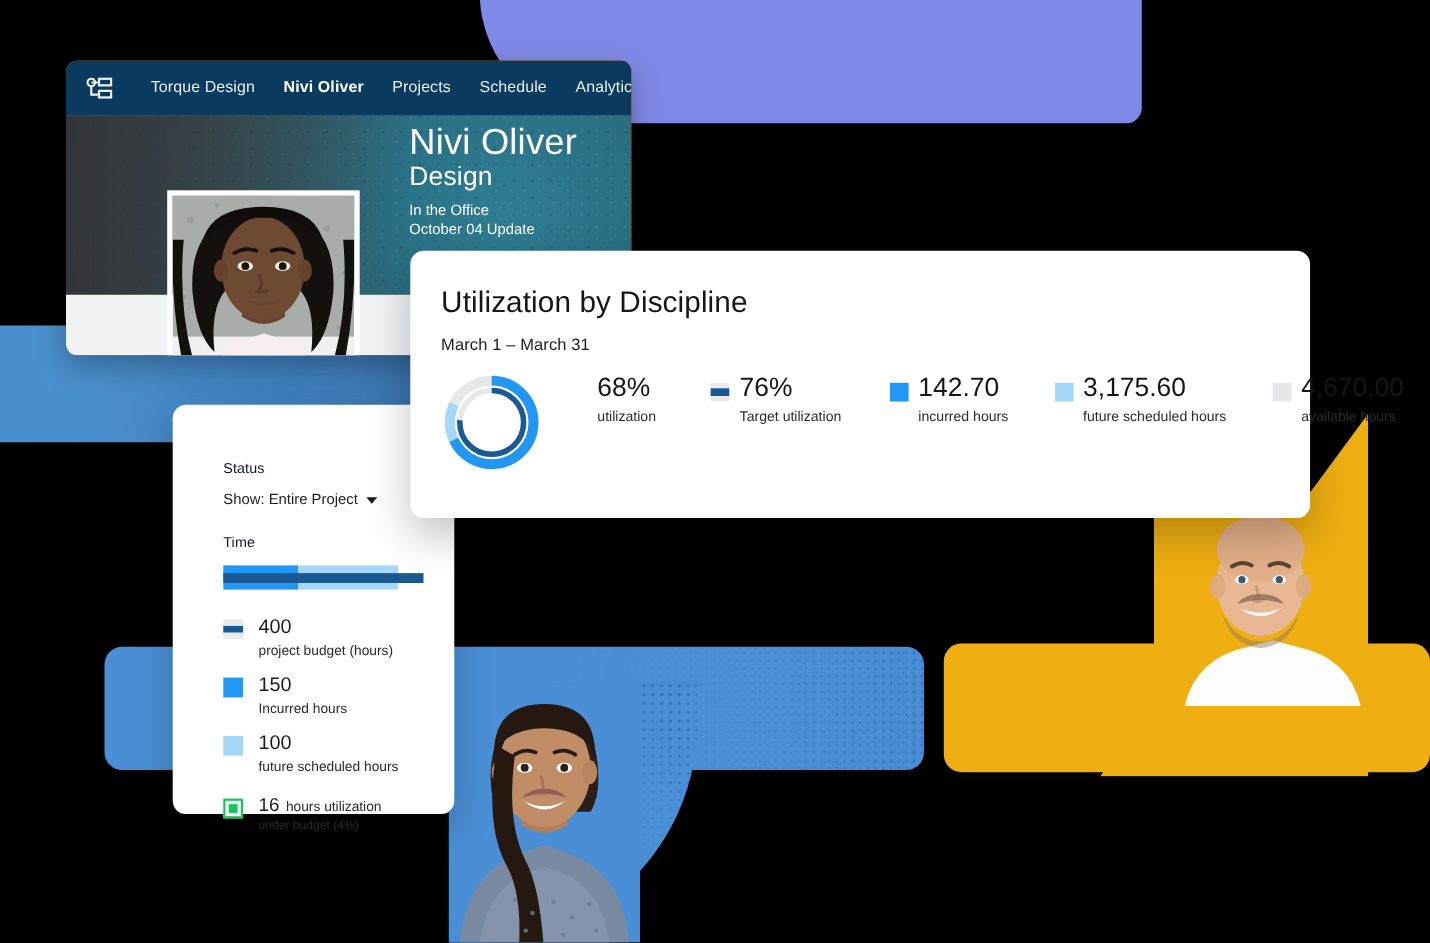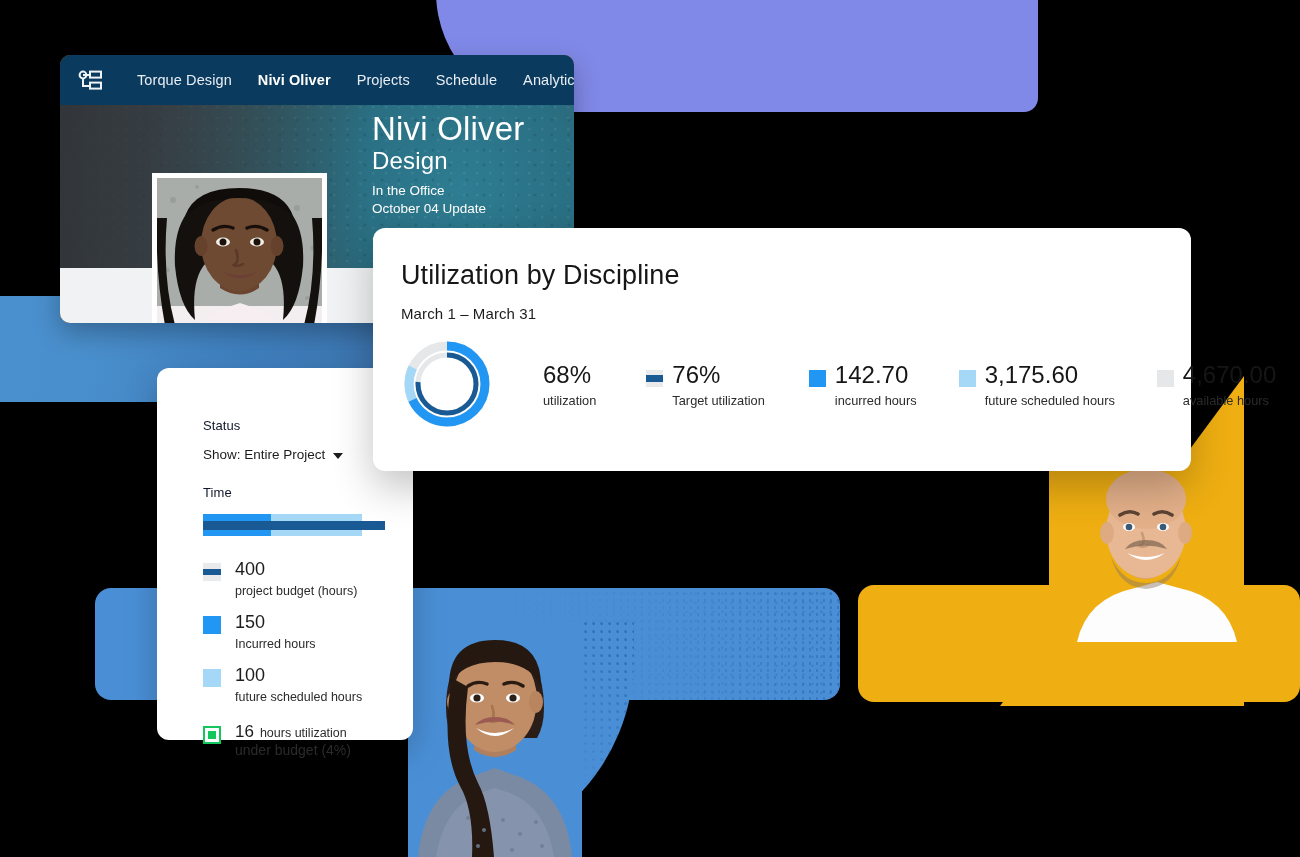--- a/index.html
+++ b/index.html
@@ -182,40 +182,40 @@
   }
   .sw-forecast::after {
     content: ""; position: absolute; inset: 3px; background: #12c75b;
   }
   .legend-val { font-size: 18px; color: #1c1c1c; line-height: 1.05; }
   .legend-cap { font-size: 12.5px; color: #2b2b2b; margin-top: 4px; line-height: 1.3; }
   .legend-row.forecast .legend-val { font-size: 17px; }
   .legend-row.forecast .inline {
     font-size: 12.5px; color: #2b2b2b; margin-left: 6px;
   }
-  .legend-row.forecast .line2 { font-size: 14px; color: #2b2b2b; margin-top: 3px; }
+  .legend-row.forecast .line2 { font-size: 11px; color: #2b2b2b; margin-top: 3px; }
   .legend-row.forecast .txtwrap { display: block; }
   .legend-row.forecast .firstline { display: flex; align-items: baseline; }
 
   
   #utilization-card {
     position: absolute; left: 373px; top: 228px; width: 818px; height: 243px;
     background: #ffffff; border-radius: 12px;
     box-shadow: 0 16px 40px rgba(0,0,0,.24);
     padding: 32px 0 0 28px;
   }
   #util-title { font-size: 27px; color: #161616; font-weight: 400; letter-spacing: .1px; }
   #util-range { font-size: 15px; color: #1c1c1c; margin-top: 14px; letter-spacing: .1px; }
 
   #util-stats {
     position: absolute; left: 28px; top: 108px; right: 18px;
     display: flex; align-items: flex-start;
   }
   #donut { position: relative; width: 92px; height: 92px; flex: 0 0 auto; margin-top: 2px; }
-  .stat { display: flex; align-items: flex-start; gap: 9px; margin-top: 26px; }
+  .stat { display: flex; align-items: flex-start; gap: 9px; margin-top: 4px; }
   .stat .sw { flex: 0 0 auto; width: 17px; height: 17px; margin-top: 8px; position: relative; }
   .stat .sw.target { background: #e8eaec; }
   .stat .sw.target::after {
     content: ""; position: absolute; left: 0; right: 0; top: 5px; height: 7px; background: #1a5a94;
   }
   .stat .sw.incurred { background: #2196f3; }
   .stat .sw.future { background: #a5d8f7; }
   .stat .sw.available { background: #e5e7e9; }
   .stat .val { font-size: 24px; color: #161616; line-height: 1.05; font-weight: 400; }
   .stat .cap { font-size: 12.8px; color: #2b2b2b; margin-top: 6px; white-space: nowrap; }

